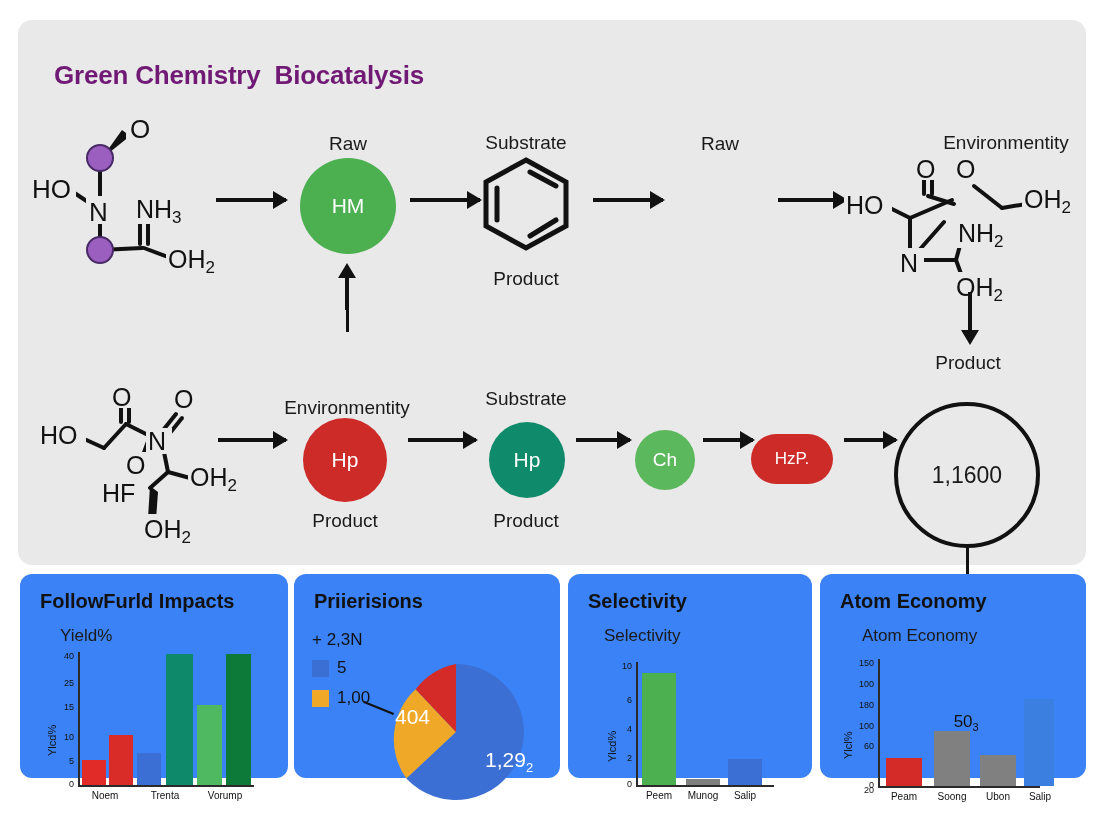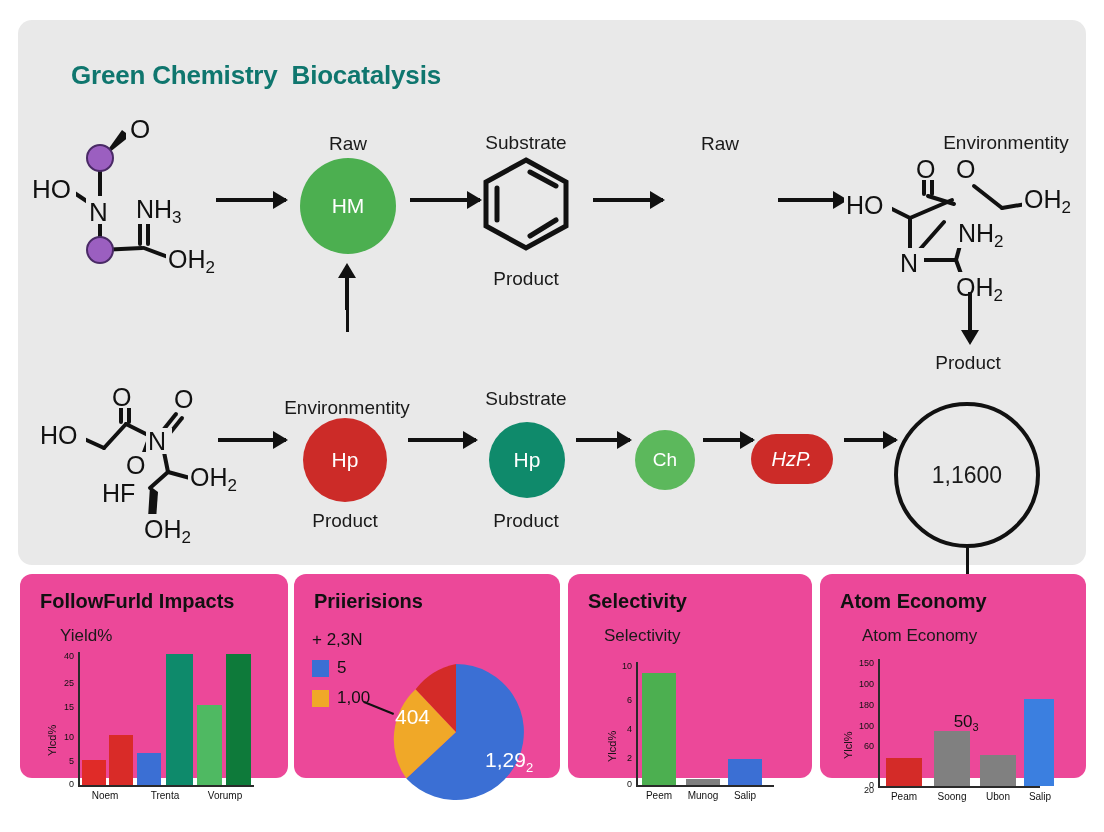--- a/index.html
+++ b/index.html
@@ -26,24 +26,23 @@
   #diagram-panel {
     left: 18px; top: 20px;
     width: 1068px; height: 545px;
     background: #e9e9e9;
   }
   #diagram-title {
     position: absolute;
     left: 36px; top: 40px;
     font-size: 26px;
     font-weight: 700;
-    color: #0f766e;
+    color: #701a75;
     letter-spacing: -0.2px;
     white-space: pre;
-    margin-left: 17px;
   }
 
   
   .node {
     position: absolute;
     border-radius: 50%;
     display: flex;
     align-items: center;
     justify-content: center;
     color: #ffffff;
@@ -119,21 +118,21 @@
     justify-content: center;
     font-size: 23px;
     color: #1a1a1a;
   }
 
   
   .chart-card {
     position: absolute;
     top: 574px;
     height: 204px;
-    background: #ec4899;
+    background: #3b82f6;
     border-radius: 12px;
   }
   .chart-card-title {
     position: absolute;
     left: 20px; top: 16px;
     font-size: 20px;
     font-weight: 700;
     color: #111111;
     white-space: pre;
   }
@@ -369,21 +368,21 @@
     <div class="node-caption" style="left:428px; top:490px; width:160px;">Product</div>
 
     <div class="arrow-h" style="left:558px; top:418px; width:54px;"></div>
 
     <div class="node" id="node-ch" style="left:617px; top:410px; width:60px; height:60px; background:#5CB85C; font-size:19px;">
       <span>Ch</span>
     </div>
 
     <div class="arrow-h" style="left:685px; top:418px; width:50px;"></div>
 
-    <div class="node pill" id="node-hzp" style="left:733px; top:414px; width:82px; height:50px; background:#CC2B28; font-size:20px;font-style:italic;">
+    <div class="node pill" id="node-hzp" style="left:733px; top:414px; width:82px; height:50px; background:#CC2B28; font-size:17px;">
       <span>HzP.</span>
     </div>
 
     <div class="arrow-h" style="left:826px; top:418px; width:52px;"></div>
 
   </div>
 
   <div class="chart-card" style="left:20px; width:268px;">
     <div class="chart-card-title">FollowFurld Impacts</div>
     <div class="chart-inner-title" style="left:40px; top:52px;">Yield%</div>

